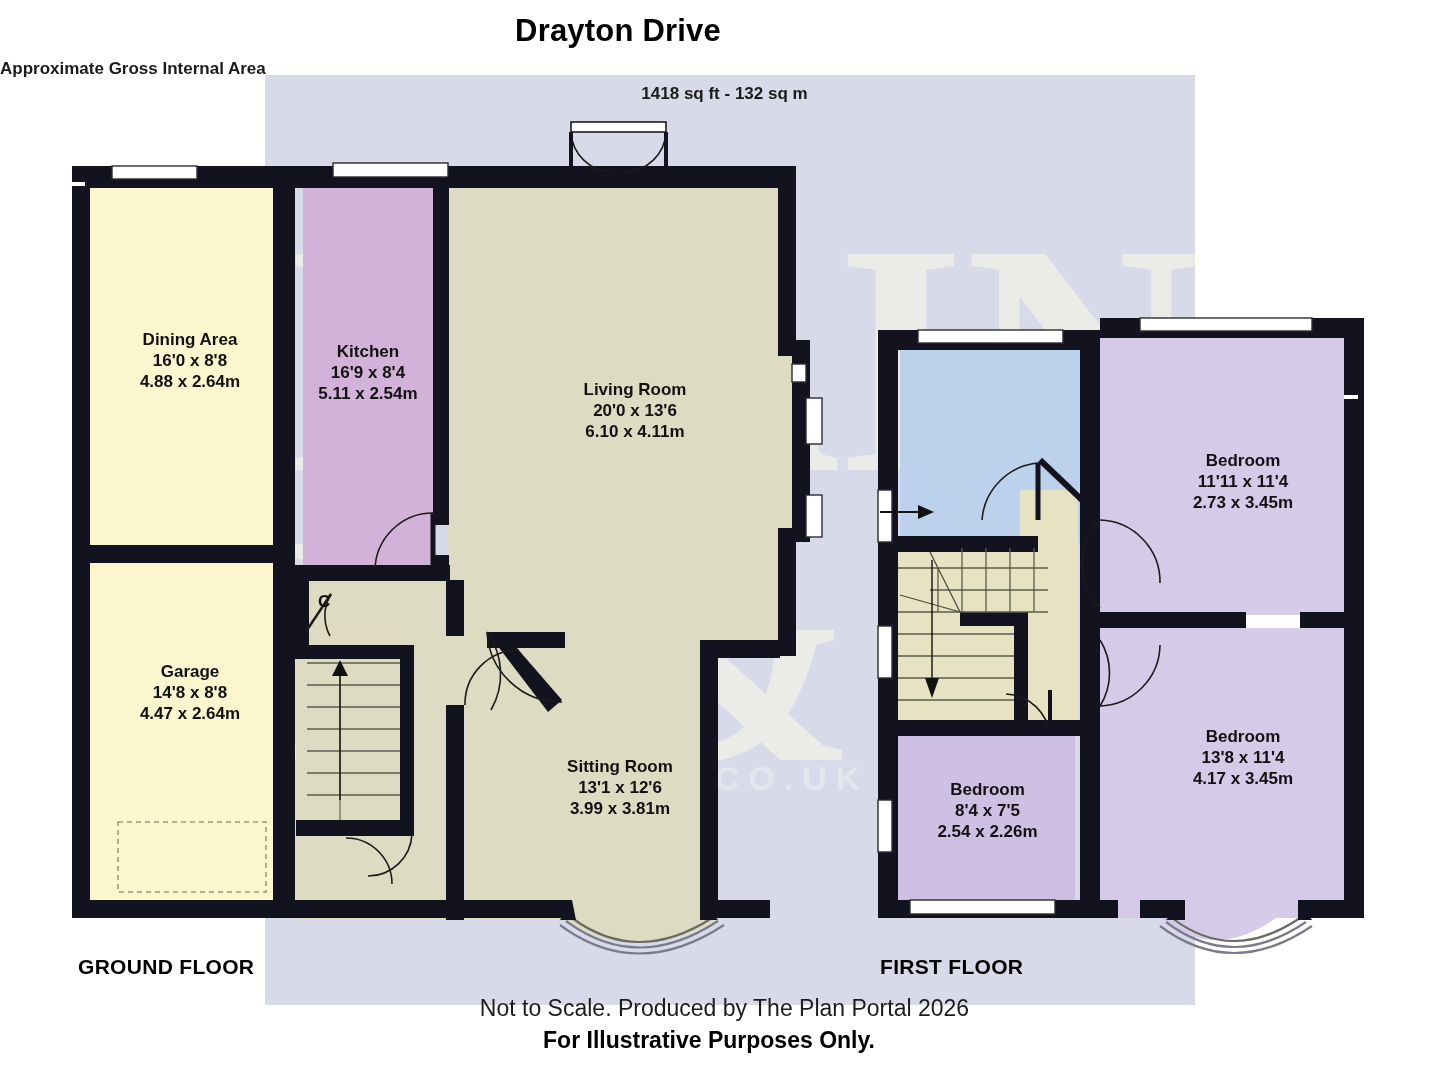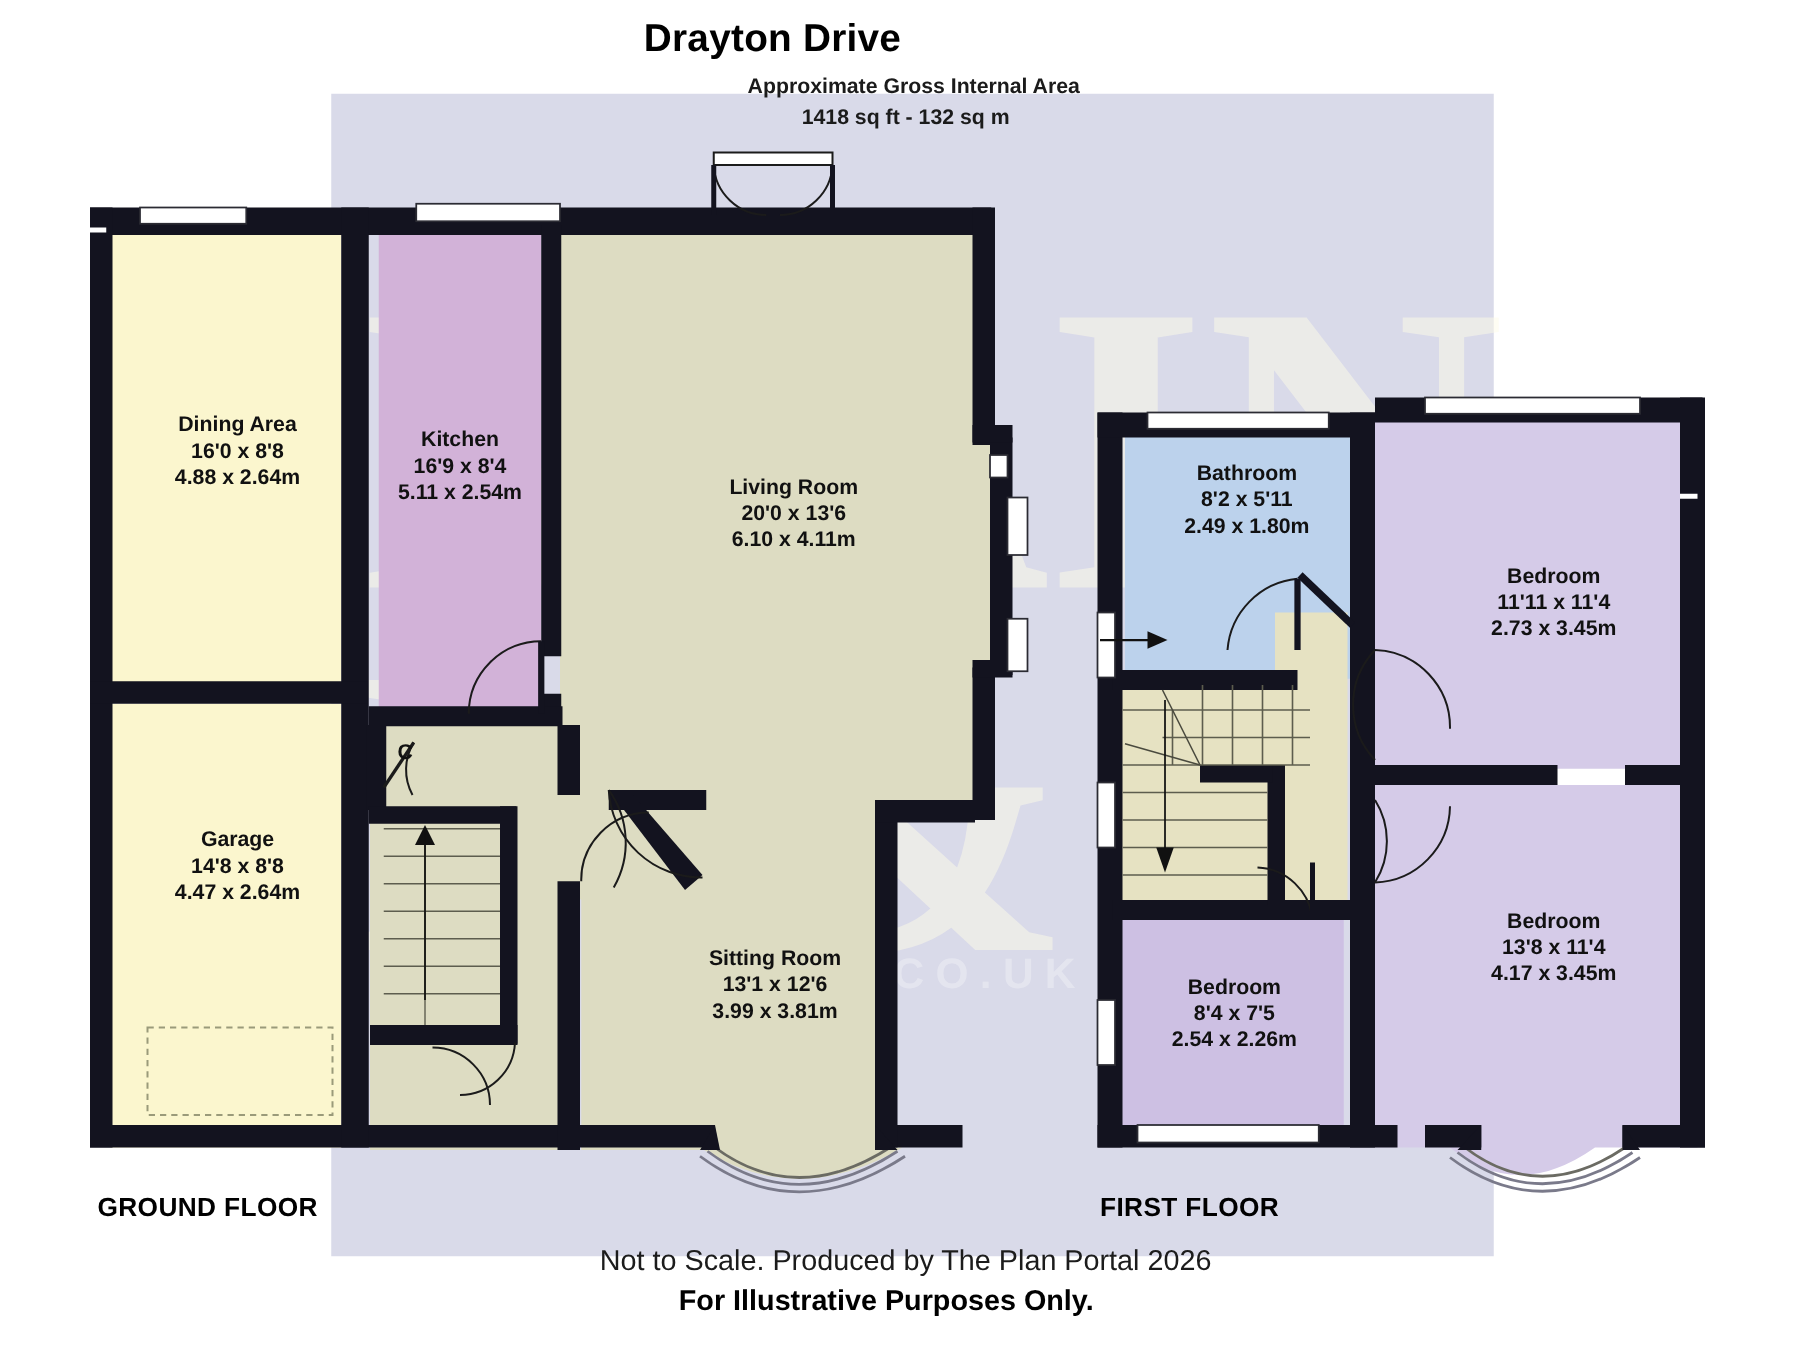--- a/index.html
+++ b/index.html
@@ -36,25 +36,24 @@
     text-align: center;
     font-size: 31px;
     font-weight: bold;
     color: #000;
     letter-spacing: .2px;
   }
   .subtitle1 {
     position: absolute;
     left: 0; top: 59px;
     width: 1406px;
-    text-align: center;
+    text-align: left;
     font-size: 17px;
     font-weight: bold;
     color: #1b1b1b;
-    padding-left: 28px;
   }
   .subtitle2 {
     position: absolute;
     left: 0; top: 84px;
     width: 1449px;
     text-align: center;
     font-size: 17px;
     font-weight: bold;
     color: #1b1b1b;
   }
@@ -393,25 +392,20 @@
 
   <div class="room-label" style="left:495px; top:757px; width:250px;">
     <span class="rl-name">Sitting Room</span>
     <span class="rl-imp">13'1 x 12'6</span>
     <span class="rl-met">3.99 x 3.81m</span>
   </div>
 
   <div class="closet-mark" style="left:318px; top:592px;">C</div>
 
 
-  <div class="room-label" style="left:880px; top:369px; width:235px;">
-    <span class="rl-name">Bathroom</span>
-    <span class="rl-imp">8'2 x 5'11</span>
-    <span class="rl-met">2.49 x 1.80m</span>
-  </div>
 
   <div class="room-label" style="left:1122px; top:451px; width:242px;">
     <span class="rl-name">Bedroom</span>
     <span class="rl-imp">11'11 x 11'4</span>
     <span class="rl-met">2.73 x 3.45m</span>
   </div>
 
   <div class="room-label" style="left:1122px; top:727px; width:242px;">
     <span class="rl-name">Bedroom</span>
     <span class="rl-imp">13'8 x 11'4</span>

